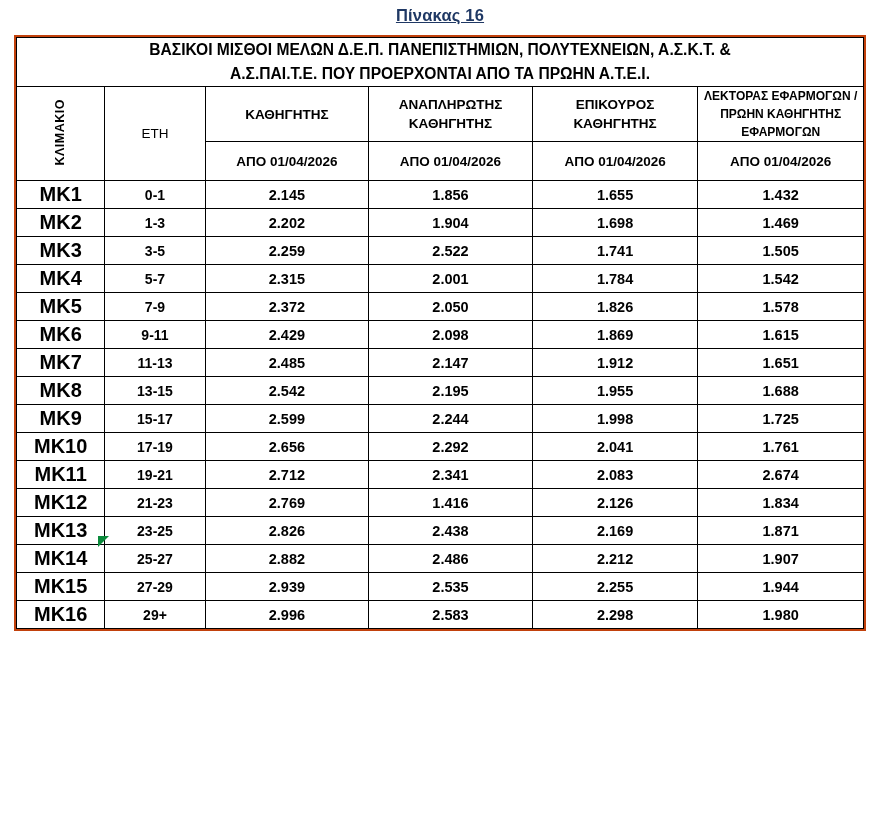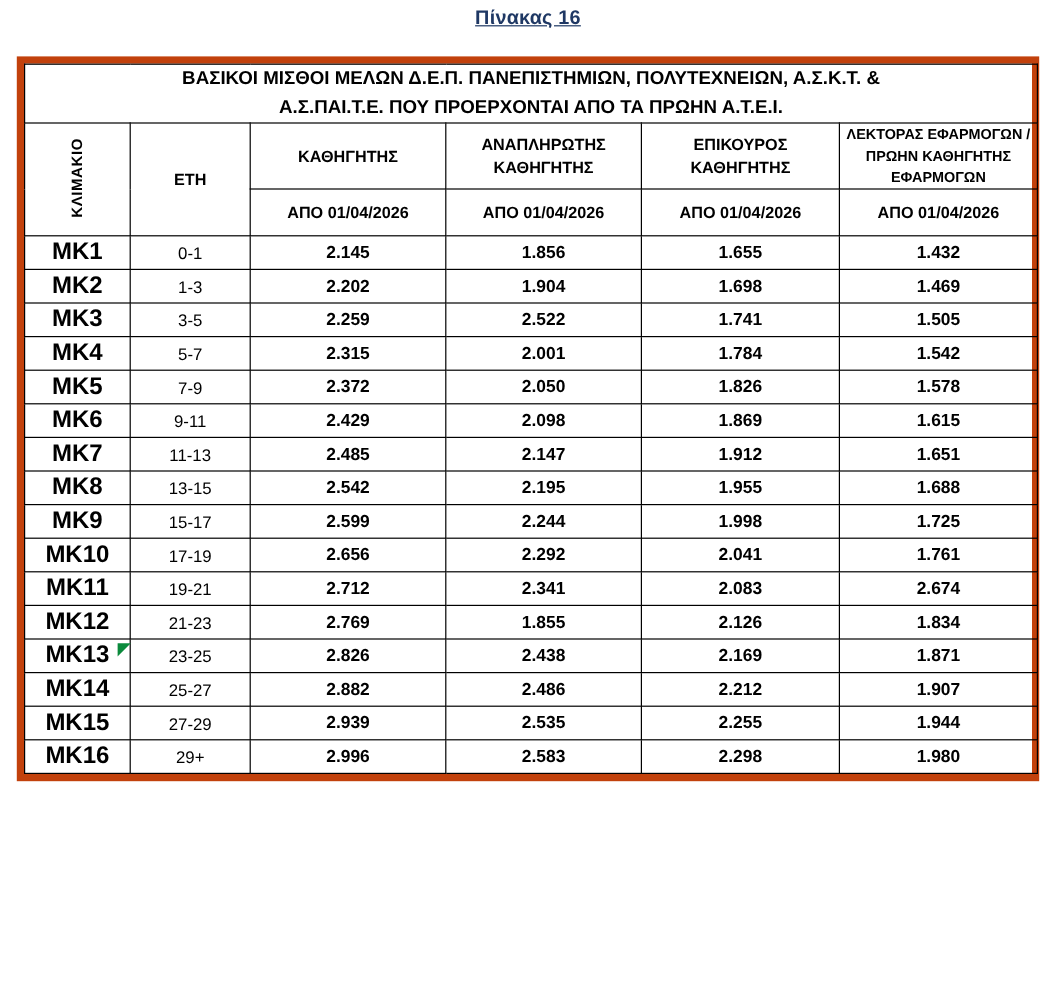--- a/index.html
+++ b/index.html
@@ -24,22 +24,22 @@
     text-align: center;
     font-size: 16.5px;
     font-weight: bold;
     color: #1f3864;
     text-decoration: underline;
     padding-top: 6px;
     padding-bottom: 10px;
     letter-spacing: 0.2px;
   }
   .table-wrap {
-    margin: 12px 14px;
-    border: 6px solid #c2410c;
+    margin: 0 14px;
+    border: 2px solid #c2410c;
     box-sizing: border-box;
   }
   table.maintable {
     border-collapse: collapse;
     width: 100%;
     table-layout: fixed;
   }
   table.maintable td, table.maintable th {
     border: 1px solid #000;
     padding: 0;
@@ -64,21 +64,21 @@
   .vert {
     writing-mode: vertical-rl;
     transform: rotate(180deg);
     display: inline-block;
     line-height: 1;
     white-space: nowrap;
   }
   .head-eti {
     width: 100px;
     font-size: 13.5px;
-    font-weight: bold;
+    font-weight: normal;
   }
   .head-rank {
     font-size: 13.5px;
     font-weight: bold;
     line-height: 1.45;
     padding: 6px 4px;
   }
   .head-rank.tall {
     font-size: 12px;
     line-height: 1.5;
@@ -89,21 +89,21 @@
     height: 38px;
     padding: 4px 2px;
   }
   td.data-code {
     font-size: 20px;
     font-weight: bold;
     height: 27px;
   }
   td.data-years {
     font-size: 14px;
-    font-weight: normal;
+    font-weight: bold;
   }
   td.data-val {
     font-size: 14.5px;
     font-weight: bold;
   }
   .green-mark {
     position: absolute;
     left: 98px;
     top: 536px;
     width: 0;
@@ -238,21 +238,21 @@
           <td class="data-years">19-21</td>
           <td class="data-val">2.712</td>
           <td class="data-val">2.341</td>
           <td class="data-val">2.083</td>
           <td class="data-val">2.674</td>
         </tr>
         <tr>
           <td class="data-code">ΜΚ12</td>
           <td class="data-years">21-23</td>
           <td class="data-val">2.769</td>
-          <td class="data-val">1.855</td>
+          <td class="data-val">1.416</td>
           <td class="data-val">2.126</td>
           <td class="data-val">1.834</td>
         </tr>
         <tr>
           <td class="data-code">ΜΚ13</td>
           <td class="data-years">23-25</td>
           <td class="data-val">2.826</td>
           <td class="data-val">2.438</td>
           <td class="data-val">2.169</td>
           <td class="data-val">1.871</td>

